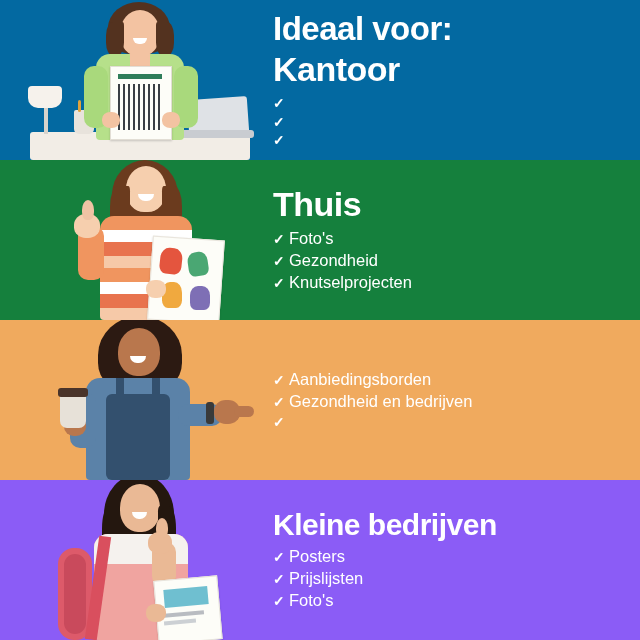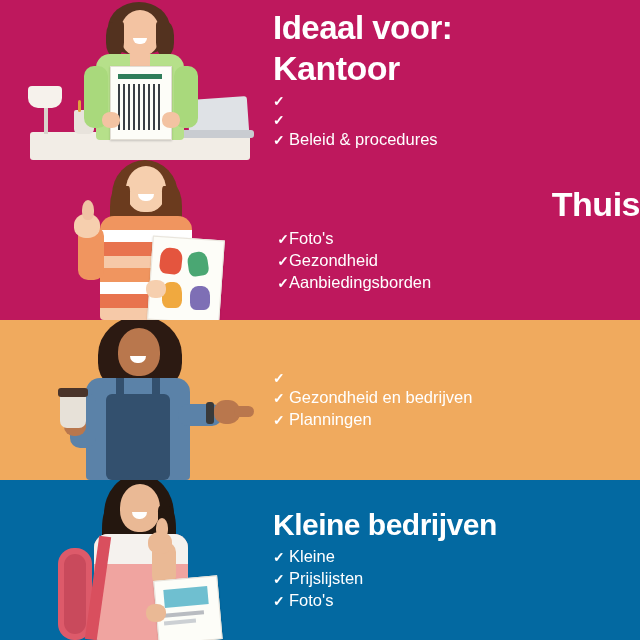--- a/index.html
+++ b/index.html
@@ -77,24 +77,24 @@
     font-weight: normal;
   }
   .check {
     display: inline-block;
     width: 16px;
     flex: 0 0 16px;
     font-size: 14px;
     font-weight: bold;
     line-height: 1.32;
   }
-  .band-office { background: #be185d; }
-  .band-home   { background: #be185d; text-align: right; }
+  .band-office { background: #0369a1; }
+  .band-home   { background: #15803d; }
   .band-shop   { background: #f0aa5e; }
-  .band-small  { background: #0369a1; }
+  .band-small  { background: #8b5cf6; }
 
   .band-office .check { color: #ffffff; }
   .band-home   .check { color: #ffffff; }
   .band-shop   .check { color: #ffffff; }
   .band-small  .check { color: #ffffff; }
 
   
   .photo {
     position: absolute;
     left: 0; top: 0;
@@ -215,21 +215,20 @@
         <h2 class="band-title">Kantoor</h2>
         <ul class="bullets">
           <li>
             <span class="check">✓</span>
           </li>
           <li>
             <span class="check">✓</span>
           </li>
           <li>
             <span class="check">✓</span>
-            <span>Beleid &amp; procedures</span>
           </li>
         </ul>
       </div>
     </div>
   </section>
 
   <section class="band band-home">
     <div class="band-content">
       <div class="photo-col">
         <div class="photo">
@@ -262,21 +261,21 @@
           <li>
             <span class="check">✓</span>
             <span>Foto's</span>
           </li>
           <li>
             <span class="check">✓</span>
             <span>Gezondheid</span>
           </li>
           <li>
             <span class="check">✓</span>
-            <span>Aanbiedingsborden</span>
+            <span>Knutselprojecten</span>
           </li>
         </ul>
       </div>
     </div>
   </section>
 
   <section class="band band-shop">
     <div class="band-content">
       <div class="photo-col">
         <div class="photo">
@@ -300,28 +299,28 @@
           <div class="hand" style="left:214px; top:80px; width:26px; height:24px; background:#b9774d;"></div>
           <div style="position:absolute; left:234px; top:86px; width:20px; height:11px; background:#b9774d; border-radius:6px;"></div>
 
           <div style="position:absolute; left:206px; top:82px; width:8px; height:22px; background:#3a3a3a; border-radius:3px;"></div>
         </div>
       </div>
       <div class="text-col">
         <ul class="bullets">
           <li>
             <span class="check">✓</span>
+            <span>Aanbiedingsborden</span>
           </li>
           <li>
             <span class="check">✓</span>
             <span>Gezondheid en bedrijven</span>
           </li>
           <li>
             <span class="check">✓</span>
-            <span>Planningen</span>
           </li>
         </ul>
       </div>
     </div>
   </section>
 
   <section class="band band-small">
     <div class="band-content">
       <div class="photo-col">
         <div class="photo">
@@ -349,21 +348,21 @@
           <div style="position:absolute; left:164px; top:132px; width:40px; height:4px; background:#b9bcc1; transform:rotate(-5deg);"></div>
           <div style="position:absolute; left:164px; top:140px; width:32px; height:4px; background:#ccd0d4; transform:rotate(-5deg);"></div>
           <div class="hand" style="left:146px; top:124px; width:20px; height:18px; background:#eab995;"></div>
         </div>
       </div>
       <div class="text-col">
         <h2 class="band-title small">Kleine bedrijven</h2>
         <ul class="bullets">
           <li>
             <span class="check">✓</span>
-            <span>Kleine</span>
+            <span>Posters</span>
           </li>
           <li>
             <span class="check">✓</span>
             <span>Prijslijsten</span>
           </li>
           <li>
             <span class="check">✓</span>
             <span>Foto's</span>
           </li>
         </ul>

